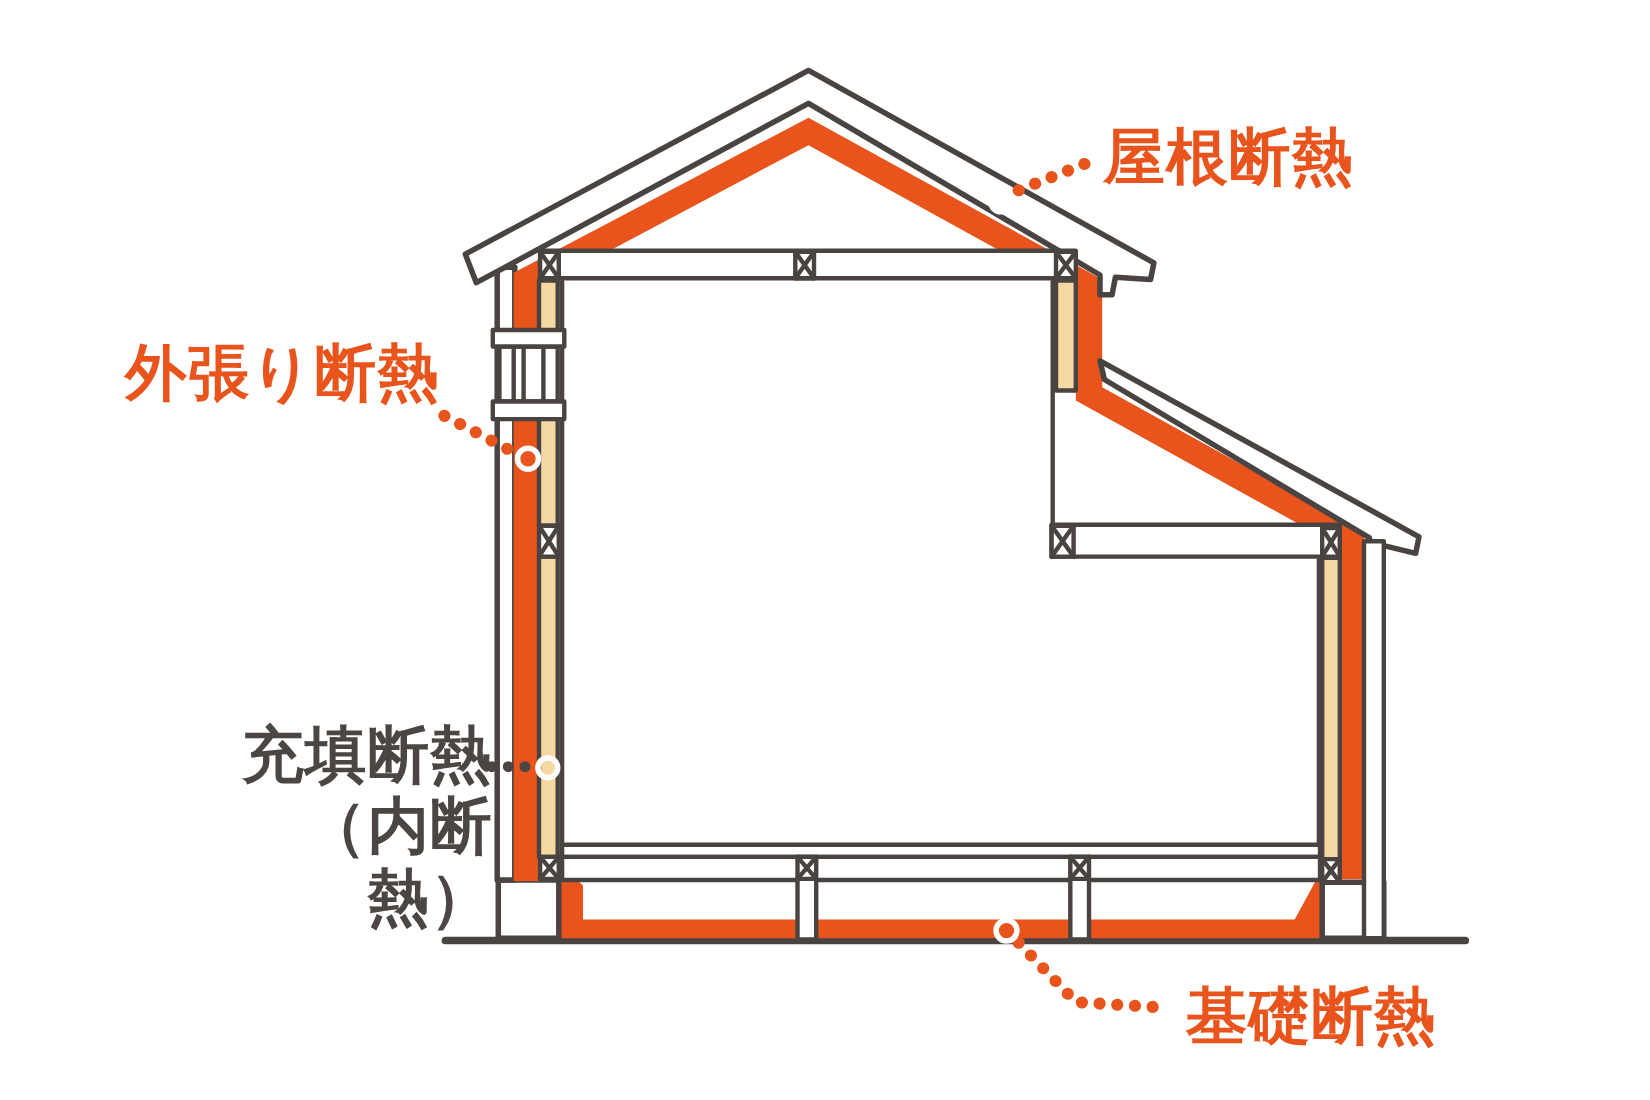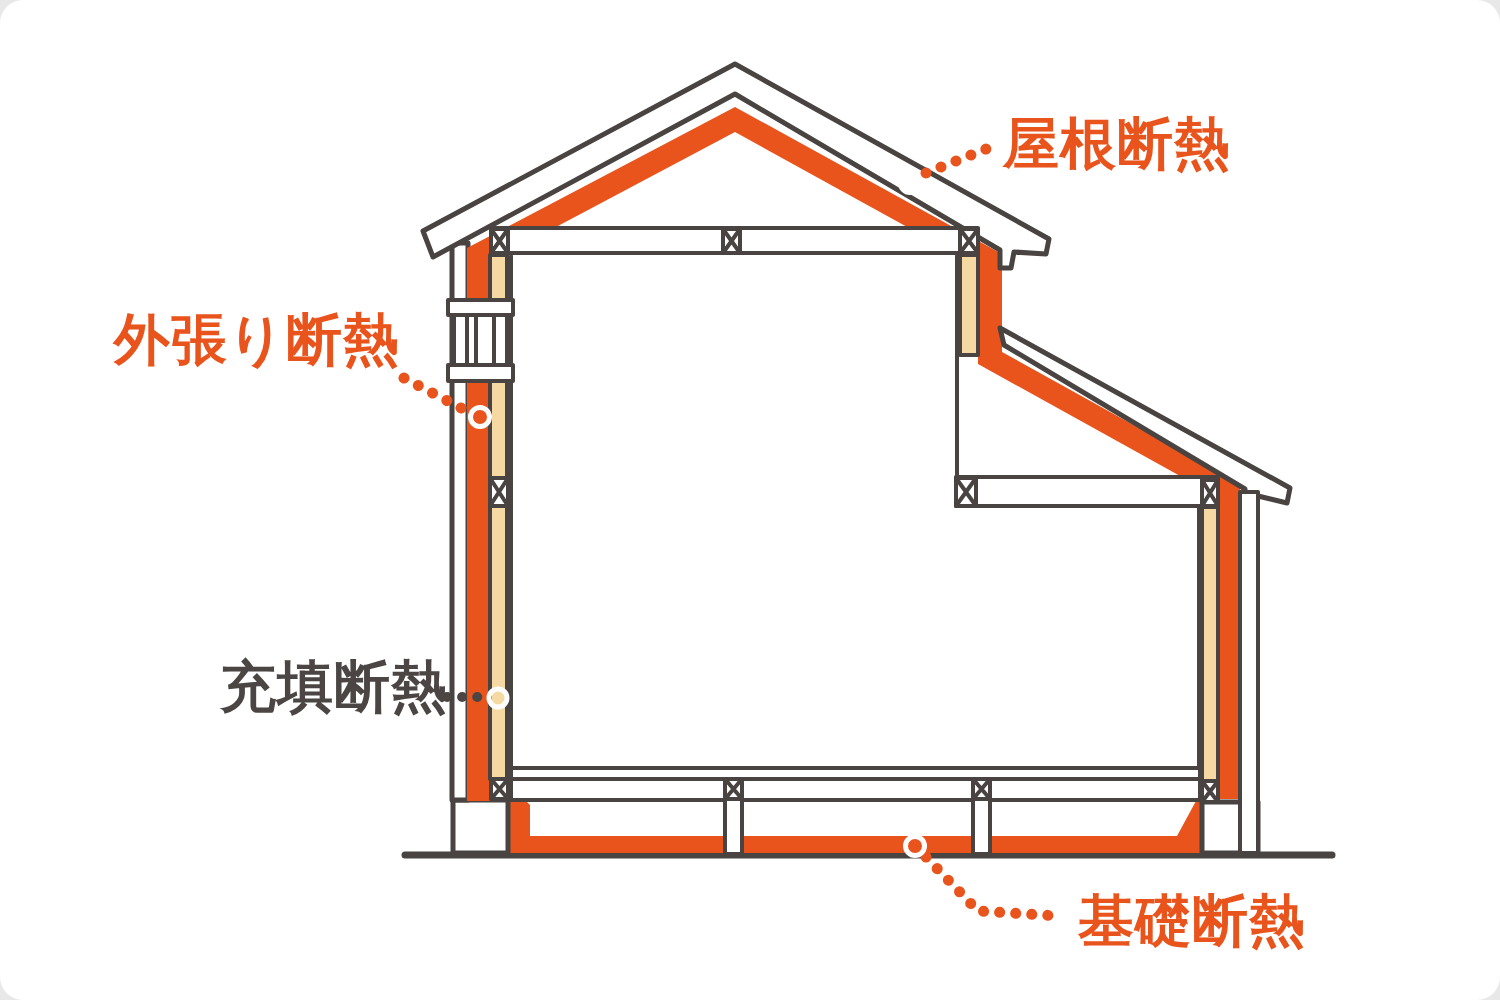--- a/index.html
+++ b/index.html
@@ -10,21 +10,20 @@
     --bg:#FFFFFF;
   }
   html,body{margin:0;padding:0;background:#e8e8e8;}
   #stage{
     position:relative;
     width:1500px;height:1000px;
     background:var(--bg);
     margin:0 auto;
     overflow:hidden;
     font-family:"DejaVu Sans","Liberation Sans",sans-serif;
-    border-radius:23px;
   }
   #drawing{position:absolute;left:0;top:0;width:1500px;height:1000px;}
   .diagram-label{
     position:absolute;
     font-weight:700;
     font-size:56px;
     line-height:1.16;
     letter-spacing:1px;
     white-space:nowrap;
   }
@@ -144,17 +143,18 @@
   </svg>
 
   <div class="diagram-label lbl-orange" style="left:1003px;top:112px;">屋根断熱</div>
 
   <div class="diagram-label lbl-orange centered" style="left:96px;top:308px;width:304px;">
     <div>外張り断熱</div>
   </div>
 
   <div class="diagram-label lbl-dark centered" style="left:190px;top:655px;width:258px;font-family:Liberation Serif, serif;">
     <div>充填断熱</div>
+    <div>（内断熱）</div>
   </div>
 
-  <div class="diagram-label lbl-orange" style="left:1078px;top:893px;font-family:Liberation Mono, monospace;">基礎断熱</div>
+  <div class="diagram-label lbl-orange" style="left:1078px;top:893px;">基礎断熱</div>
 
 </div>
 
 </body></html>

